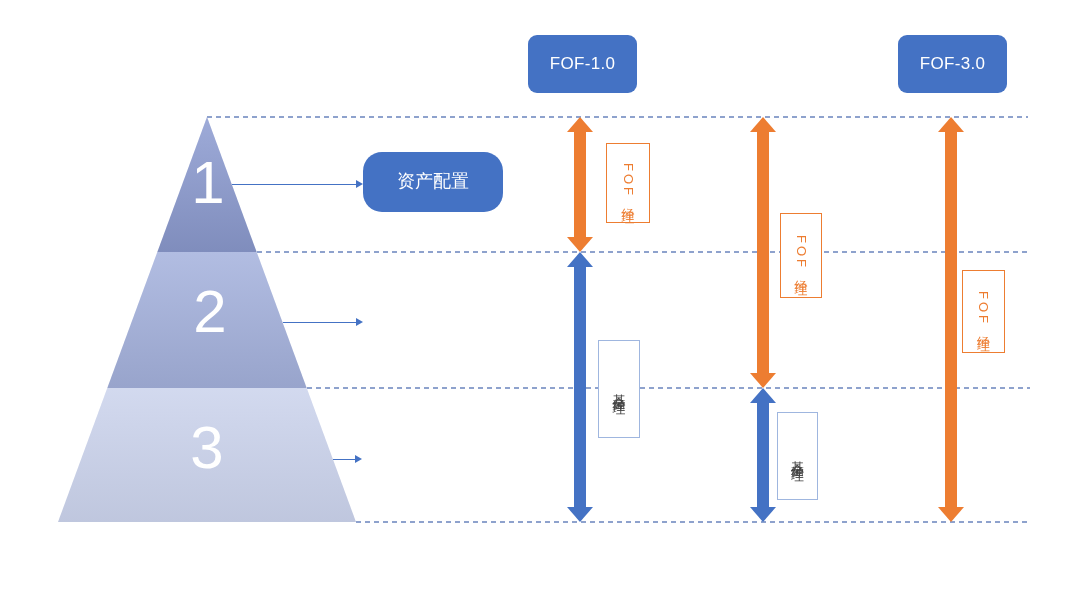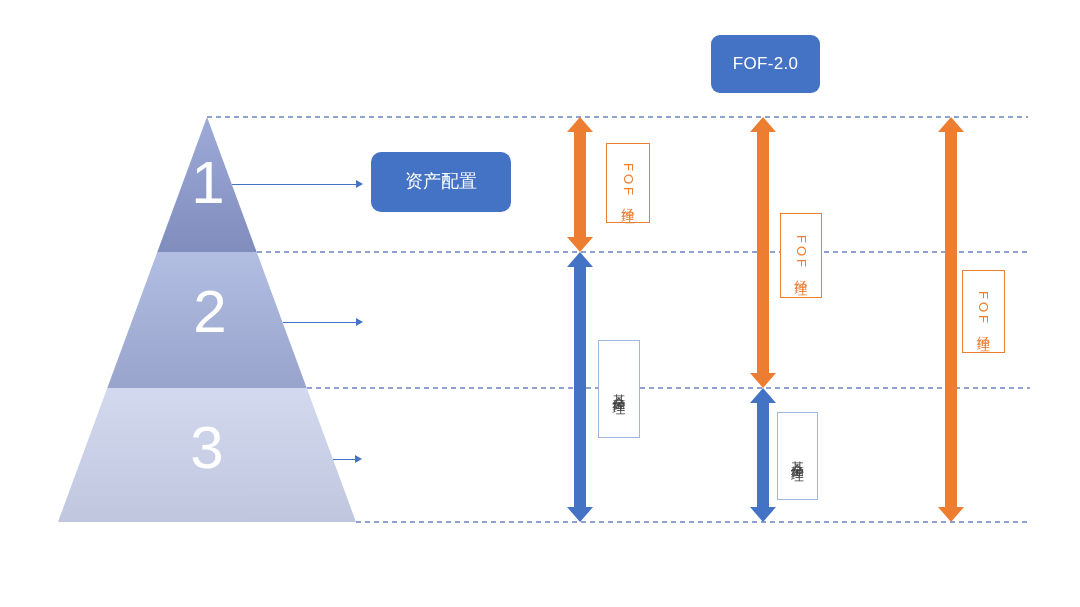--- a/index.html
+++ b/index.html
@@ -41,24 +41,24 @@
   
   .connector{position:absolute;height:10px;}
   .cline{position:absolute;left:0;right:5px;top:4.5px;height:1.5px;background:var(--accent-blue,#4472C4);}
   .chead{position:absolute;right:0;top:50%;transform:translateY(-50%);width:0;height:0;
     border-top:4px solid transparent;border-bottom:4px solid transparent;border-left:7px solid var(--accent-blue,#4472C4);}
   .c1{left:232px;top:179px;width:131px}
   .c2{left:283px;top:317px;width:80px}
   .c3{left:333px;top:454px;width:29px}
   
   .label-box{
-    position:absolute;width:140px;height:60px;border-radius:10px;
+    position:absolute;width:140px;height:60px;border-radius:19px;
     background:var(--accent-blue,#4472C4);color:var(--box-text,#fff);
     font-size:18px;line-height:1.3;display:flex;align-items:center;justify-content:center;
-    text-align:center;padding:0 18px;box-sizing:border-box;margin-left:8px;
+    text-align:center;padding:0 18px;box-sizing:border-box;
   }
   .lb1{left:363px;top:152px}.lb2{left:363px;top:292px}.lb3{left:362px;top:432px}
   
   .varrow{position:absolute;width:26px;}
   .varrow .shaft{position:absolute;left:7px;top:13px;bottom:13px;width:12px;background:currentColor;}
   .varrow .ah{position:absolute;left:0;width:0;height:0;border-left:13px solid transparent;border-right:13px solid transparent;}
   .varrow .ah.up{top:0;border-bottom:15px solid currentColor;}
   .varrow .ah.down{bottom:0;border-top:15px solid currentColor;}
   .orange{color:var(--accent-orange,#ED7D31);}
   .blue{color:var(--accent-blue,#4472C4);}
@@ -80,21 +80,22 @@
   .r2{left:598px;top:340px;width:42px;height:98px}
   .r3{left:780px;top:213px;width:42px;height:85px}
   .r4{left:777px;top:412px;width:41px;height:88px}
   .r5{left:962px;top:270px;width:43px;height:83px}
 </style>
 </head>
 <body>
 
 <div id="canvas">
 
-  <div class="header-box hb2">FOF-2.0</div>
+  <div class="header-box hb1">FOF-1.0</div>
+  <div class="header-box hb3">FOF-3.0</div>
 
   <div class="dash d1"></div>
   <div class="dash d2"></div>
   <div class="dash d3"></div>
   <div class="dash d4"></div>
 
   <div class="pyramid">
     <div class="band b1"></div>
     <div class="band b2"></div>
     <div class="band b3"></div>

